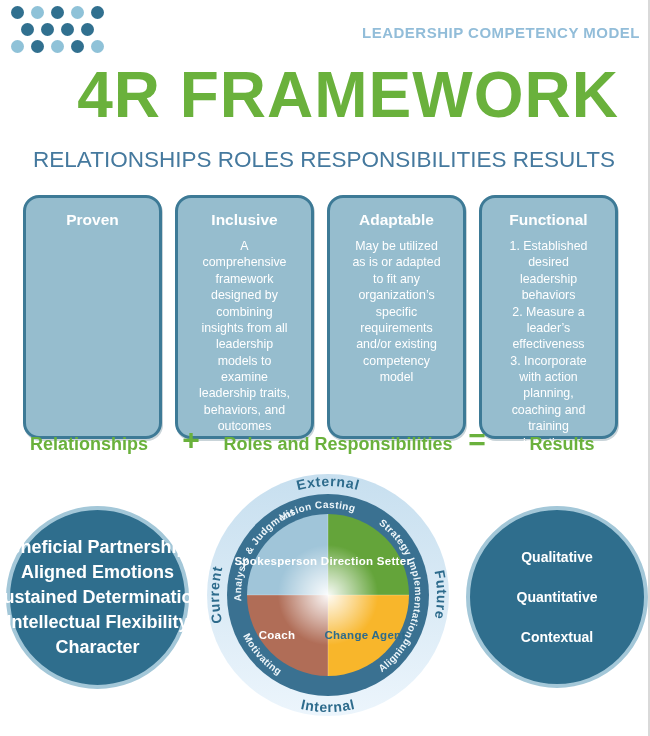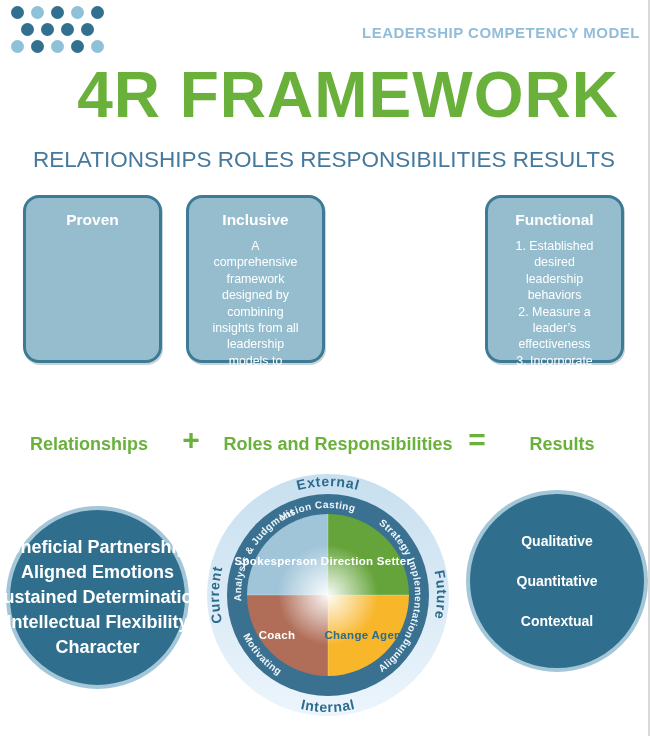--- a/index.html
+++ b/index.html
@@ -25,41 +25,41 @@
     font-size:64px; font-weight:800; letter-spacing:1px; color:var(--green,#6ab13c);
     white-space:nowrap;
     padding-left:48px;
   }
   .subtitle {
     position:absolute; left:0; right:0; top:147px; text-align:center;
     font-size:22.5px; font-weight:500; color:var(--subtitle-blue,#45799e); white-space:nowrap;
   }
   
   .card {
-    position:absolute; top:195px; width:139px; height:168px; box-sizing:border-box;
+    position:absolute; top:195px; width:139px; height:244px; box-sizing:border-box;
     background:var(--box-fill,#96bdce); border:3px solid var(--box-border,#3d7a96);
     border-radius:16px; padding:13px 19px; color:#fff; text-align:center;
     box-shadow:1px 2px 0 rgba(40,85,105,.25);
   }
-  .card1{left:23px;} .card2{left:186px;} .card3{left:327px;} .card4{left:479px;margin-left:6px;}
+  .card1{left:23px;} .card2{left:175px;} .card3{left:327px;} .card4{left:479px;}
   .card-title { font-size:15.5px; font-weight:700; margin-bottom:9px; }
   .card-body  { font-size:12.4px; line-height:1.32; white-space:pre-line; }
   
   .eq { position:absolute; transform:translateX(-50%); color:var(--green,#6ab13c); white-space:nowrap; }
   .eq-word { top:434px; font-size:18px; font-weight:600; }
   .eq-op   { top:423px; font-size:30px; font-weight:700; }
   
   .side-circle {
     position:absolute; border-radius:50%; box-sizing:border-box;
     background:var(--circle-fill,#2f6e8d); border:4px solid var(--circle-rim,#a3c7d8);
     display:flex; flex-direction:column; align-items:center; justify-content:center;
     color:#fff; text-align:center;
   }
   .left-circle  { left:6px;  top:506px; width:183px; height:183px; }
-  .right-circle { left:466px; top:490px; width:182px; height:182px; }
+  .right-circle { left:466px; top:506px; width:182px; height:182px; }
   .left-item  { font-size:18px; font-weight:700; line-height:25px; white-space:nowrap; }
   .right-item { font-size:14px;   font-weight:700; line-height:40px; white-space:nowrap; }
   
   .wheel { position:absolute; left:206px; top:473px; width:244px; height:244px; }
   .quad-tl { fill:var(--quad-blue,#a0c5d9); }
   .quad-tr { fill:var(--quad-green,#64a43a); }
   .quad-bl { fill:var(--quad-red,#b06d57); }
   .quad-br { fill:var(--quad-orange,#f8b62b); }
   .ring-disc { fill:var(--ring-dark,#3a7191); }
   .outer-label { font-size:14px; font-weight:700; fill:var(--teal-dark,#2d6b8c); letter-spacing:.7px; }
@@ -99,20 +99,24 @@
   <div class="header-label">LEADERSHIP COMPETENCY MODEL</div>
   <h1 class="title">4R FRAMEWORK</h1>
   <div class="subtitle">RELATIONSHIPS ROLES RESPONSIBILITIES RESULTS</div>
 
   <div class="card card1">
     <div class="card-title">Proven</div>
   </div>
   <div class="card card2">
     <div class="card-title">Inclusive</div>
     <div class="card-body">A comprehensive framework designed by combining insights from all leadership models to examine leadership traits, behaviors, and outcomes</div>
+  </div>
+  <div class="card card3">
+    <div class="card-title">Adaptable</div>
+    <div class="card-body">May be utilized as is or adapted to fit any organization’s specific requirements and/or existing competency model</div>
   </div>
   <div class="card card4">
     <div class="card-title">Functional</div>
     <div class="card-body">1. Established desired leadership behaviors
 2. Measure a leader’s effectiveness
 3. Incorporate with action planning, coaching and training initiatives</div>
   </div>
 
   <span class="eq eq-word" style="left:89px">Relationships</span>
   <span class="eq eq-op" style="left:191px">+</span>

